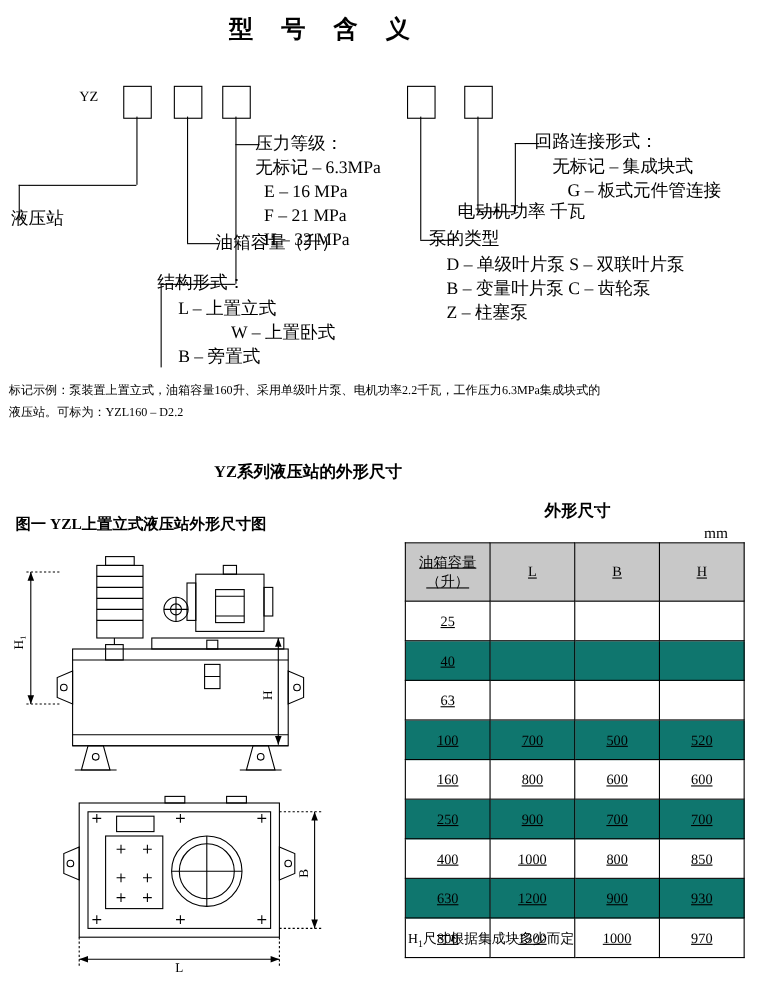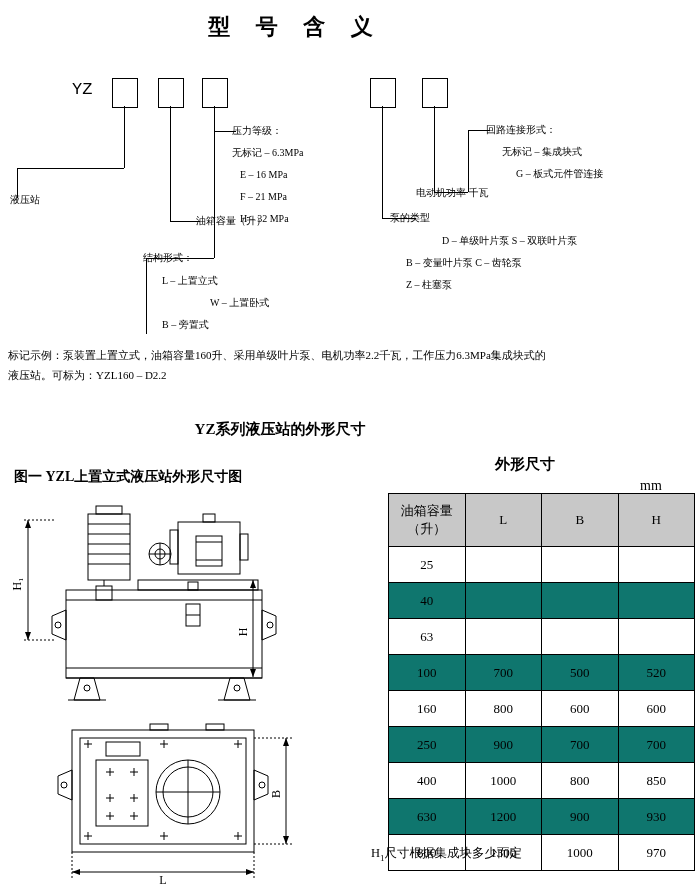--- a/index.html
+++ b/index.html
@@ -30,22 +30,22 @@
     font-size: 22px;
     font-weight: bold;
     letter-spacing: 10px;
     font-family: "Liberation Serif", serif;
   }
 
   
   .yz-label {
     position: absolute;
     left: 72px; top: 80px;
-    font-size: 17px;
-    font-family: Liberation Mono, monospace;
+    font-size: 13px;
+    font-family: Liberation Serif, serif;
   }
   .box {
     position: absolute;
     border: 1px solid #000;
     width: 24px;
     height: 28px;
     background: #fff;
   }
   .vline {
     position: absolute;
@@ -57,21 +57,21 @@
     height: 0;
     border-top: 1px solid #000;
   }
   .note {
     position: absolute;
     font-size: 13px;
     font-family: "Liberation Serif", serif;
     white-space: nowrap;
     line-height: 20px;
   }
-  .note.big { font-size: 10px; }
+  .note.big { font-size: 16px; }
 
   
   .example {
     position: absolute;
     left: 8px; top: 345px;
     width: 680px;
     font-size: 11px;
     line-height: 20px;
     font-family: "Liberation Serif", serif;
   }
@@ -108,24 +108,25 @@
   }
   .table-unit {
     position: absolute;
     left: 640px; top: 478px;
     font-size: 14px;
     font-family: "Liberation Serif", serif;
     text-align: center;
   }
   table.dims {
     position: absolute;
-    left: 388px; top: 493px;
+    left: 368px; top: 493px;
     border-collapse: collapse;
     font-family: "Liberation Serif", serif;
     font-size: 13px;
+    text-decoration: underline;
   }
   table.dims td, table.dims th {
     border: 1px solid #000;
     text-align: center;
     vertical-align: middle;
     width: 74px;
     height: 33px;
     font-weight: normal;
   }
   table.dims th {
@@ -199,21 +200,21 @@
     <div class="note big" style="left:162px; top:293px;margin-left:48px;">W – 上置卧式</div>
     <div class="note big" style="left:162px; top:315px;">B – 旁置式</div>
 
     <div class="note big" style="left:232px; top:121px;">压力等级：</div>
     <div class="note big" style="left:232px; top:143px;">无标记 – 6.3MPa</div>
     <div class="note big" style="left:240px; top:165px;">E – 16 MPa</div>
     <div class="note big" style="left:240px; top:187px;">F – 21 MPa</div>
     <div class="note big" style="left:240px; top:209px;">H – 32 MPa</div>
 
     <div class="note big" style="left:390px; top:208px;">泵的类型</div>
-    <div class="note big" style="left:406px; top:231px;margin-left:36px;">D – 单级叶片泵    S – 双联叶片泵</div>
+    <div class="note big" style="left:406px; top:231px;">D – 单级叶片泵    S – 双联叶片泵</div>
     <div class="note big" style="left:406px; top:253px;">B – 变量叶片泵    C – 齿轮泵</div>
     <div class="note big" style="left:406px; top:275px;">Z – 柱塞泵</div>
 
     <div class="note big" style="left:416px; top:183px;">电动机功率   千瓦</div>
 
     <div class="note big" style="left:486px; top:120px;">回路连接形式：</div>
     <div class="note big" style="left:502px; top:142px;">无标记 – 集成块式</div>
     <div class="note big" style="left:516px; top:164px;">G – 板式元件管连接</div>
   </div>
 

